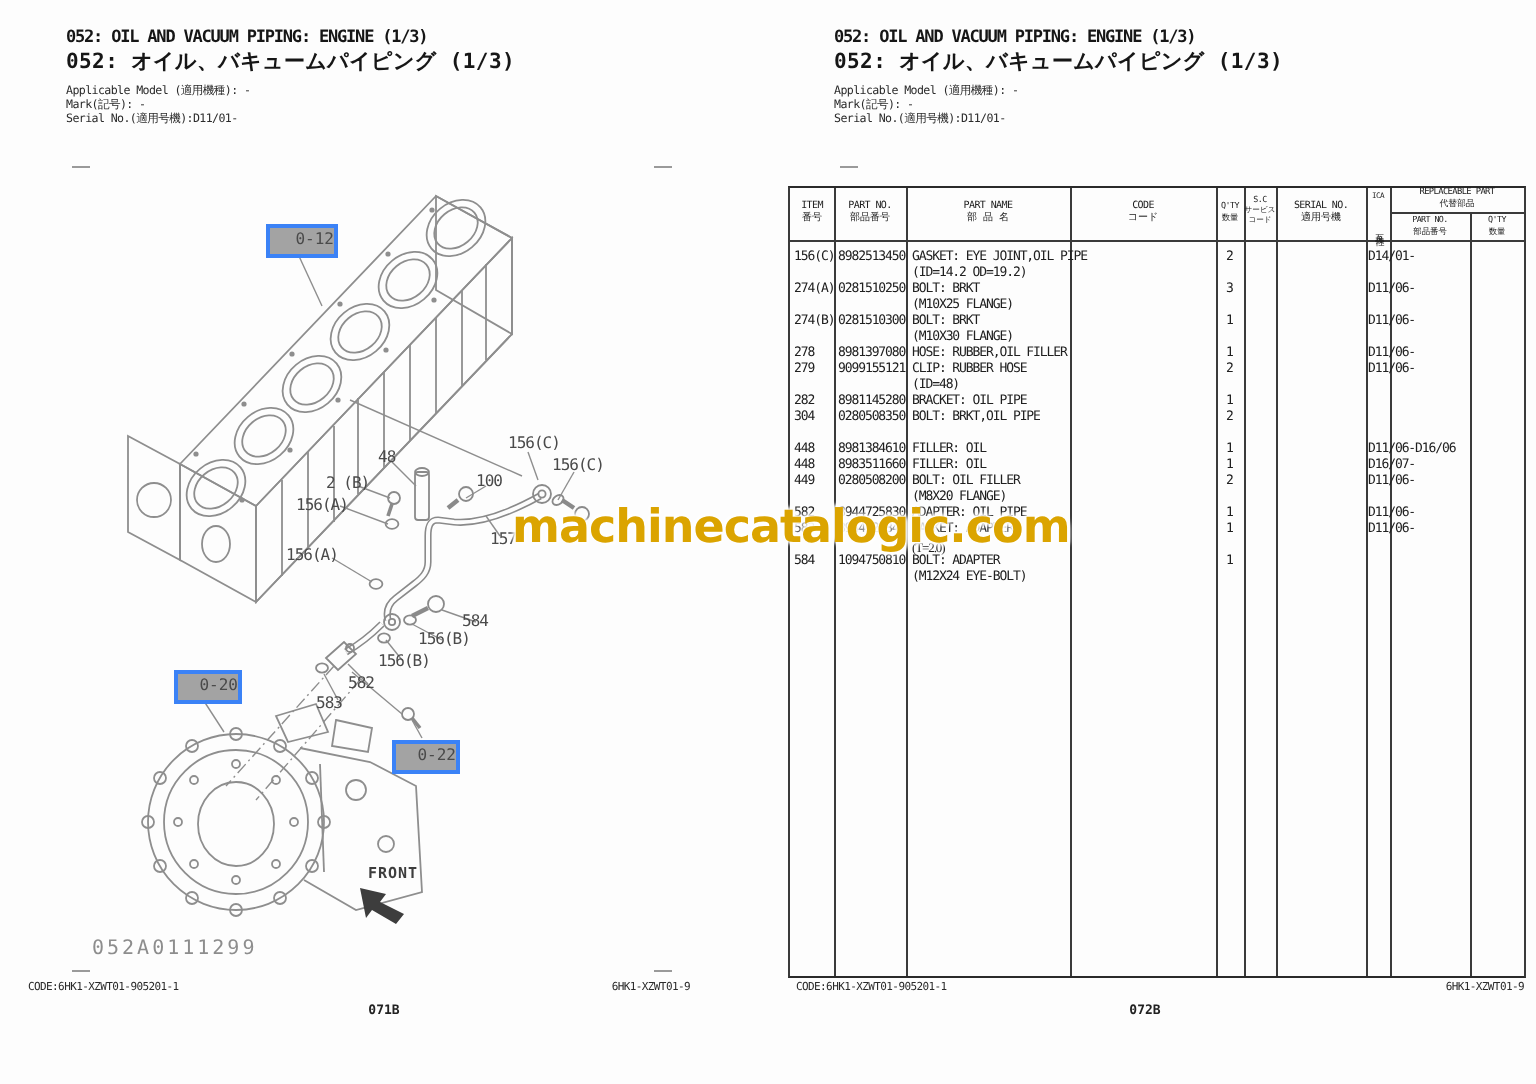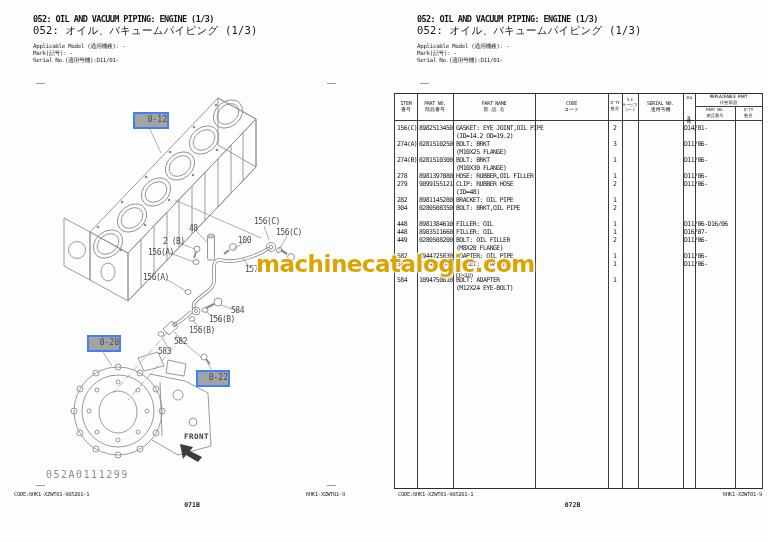--- a/index.html
+++ b/index.html
@@ -1,21 +1,21 @@
 <!DOCTYPE html>
 <html><head>
 <meta charset="utf-8">
 <style>
   html,body{margin:0;padding:0;}
   body{width:768px;height:542px;background:#fff;font-family:"DejaVu Sans Mono","Liberation Mono",monospace;color:#1c1c1c;}
   .sheet{position:relative;width:768px;height:542px;background:#fdfdfd;overflow:hidden;}
   .abs{position:absolute;}
   
   .title-en{font-size:8.5px;font-weight:bold;letter-spacing:-0.6px;white-space:nowrap;color:#161616;}
-  .title-jp{font-size:10.5px;font-weight:normal;letter-spacing:0.2px;white-space:nowrap;color:#161616;}
+  .title-jp{font-size:10.5px;font-weight:bold;letter-spacing:0.2px;white-space:nowrap;color:#161616;}
   .info{font-size:5.8px;line-height:7.5px;letter-spacing:-0.3px;white-space:nowrap;color:#2a2a2a;}
   
   .crop{position:absolute;width:9px;height:1px;background:#9a9a9a;}
   
   .callout{position:absolute;font-size:8px;letter-spacing:-0.5px;color:#4a4a4a;white-space:nowrap;}
   .refbox{position:absolute;font-size:8px;letter-spacing:0;color:#4a4a4a;border:2px solid #3b82f6;text-align:right;line-height:11px;background:#a3a3a3;}
   .front{position:absolute;font-size:7.5px;font-weight:bold;letter-spacing:0.5px;color:#3d3d3d;}
   .dwgno{position:absolute;font-size:10px;letter-spacing:1.5px;color:#8d8d8d;}
   
   .fcode{position:absolute;font-size:5.5px;letter-spacing:-0.3px;color:#2a2a2a;white-space:nowrap;}

